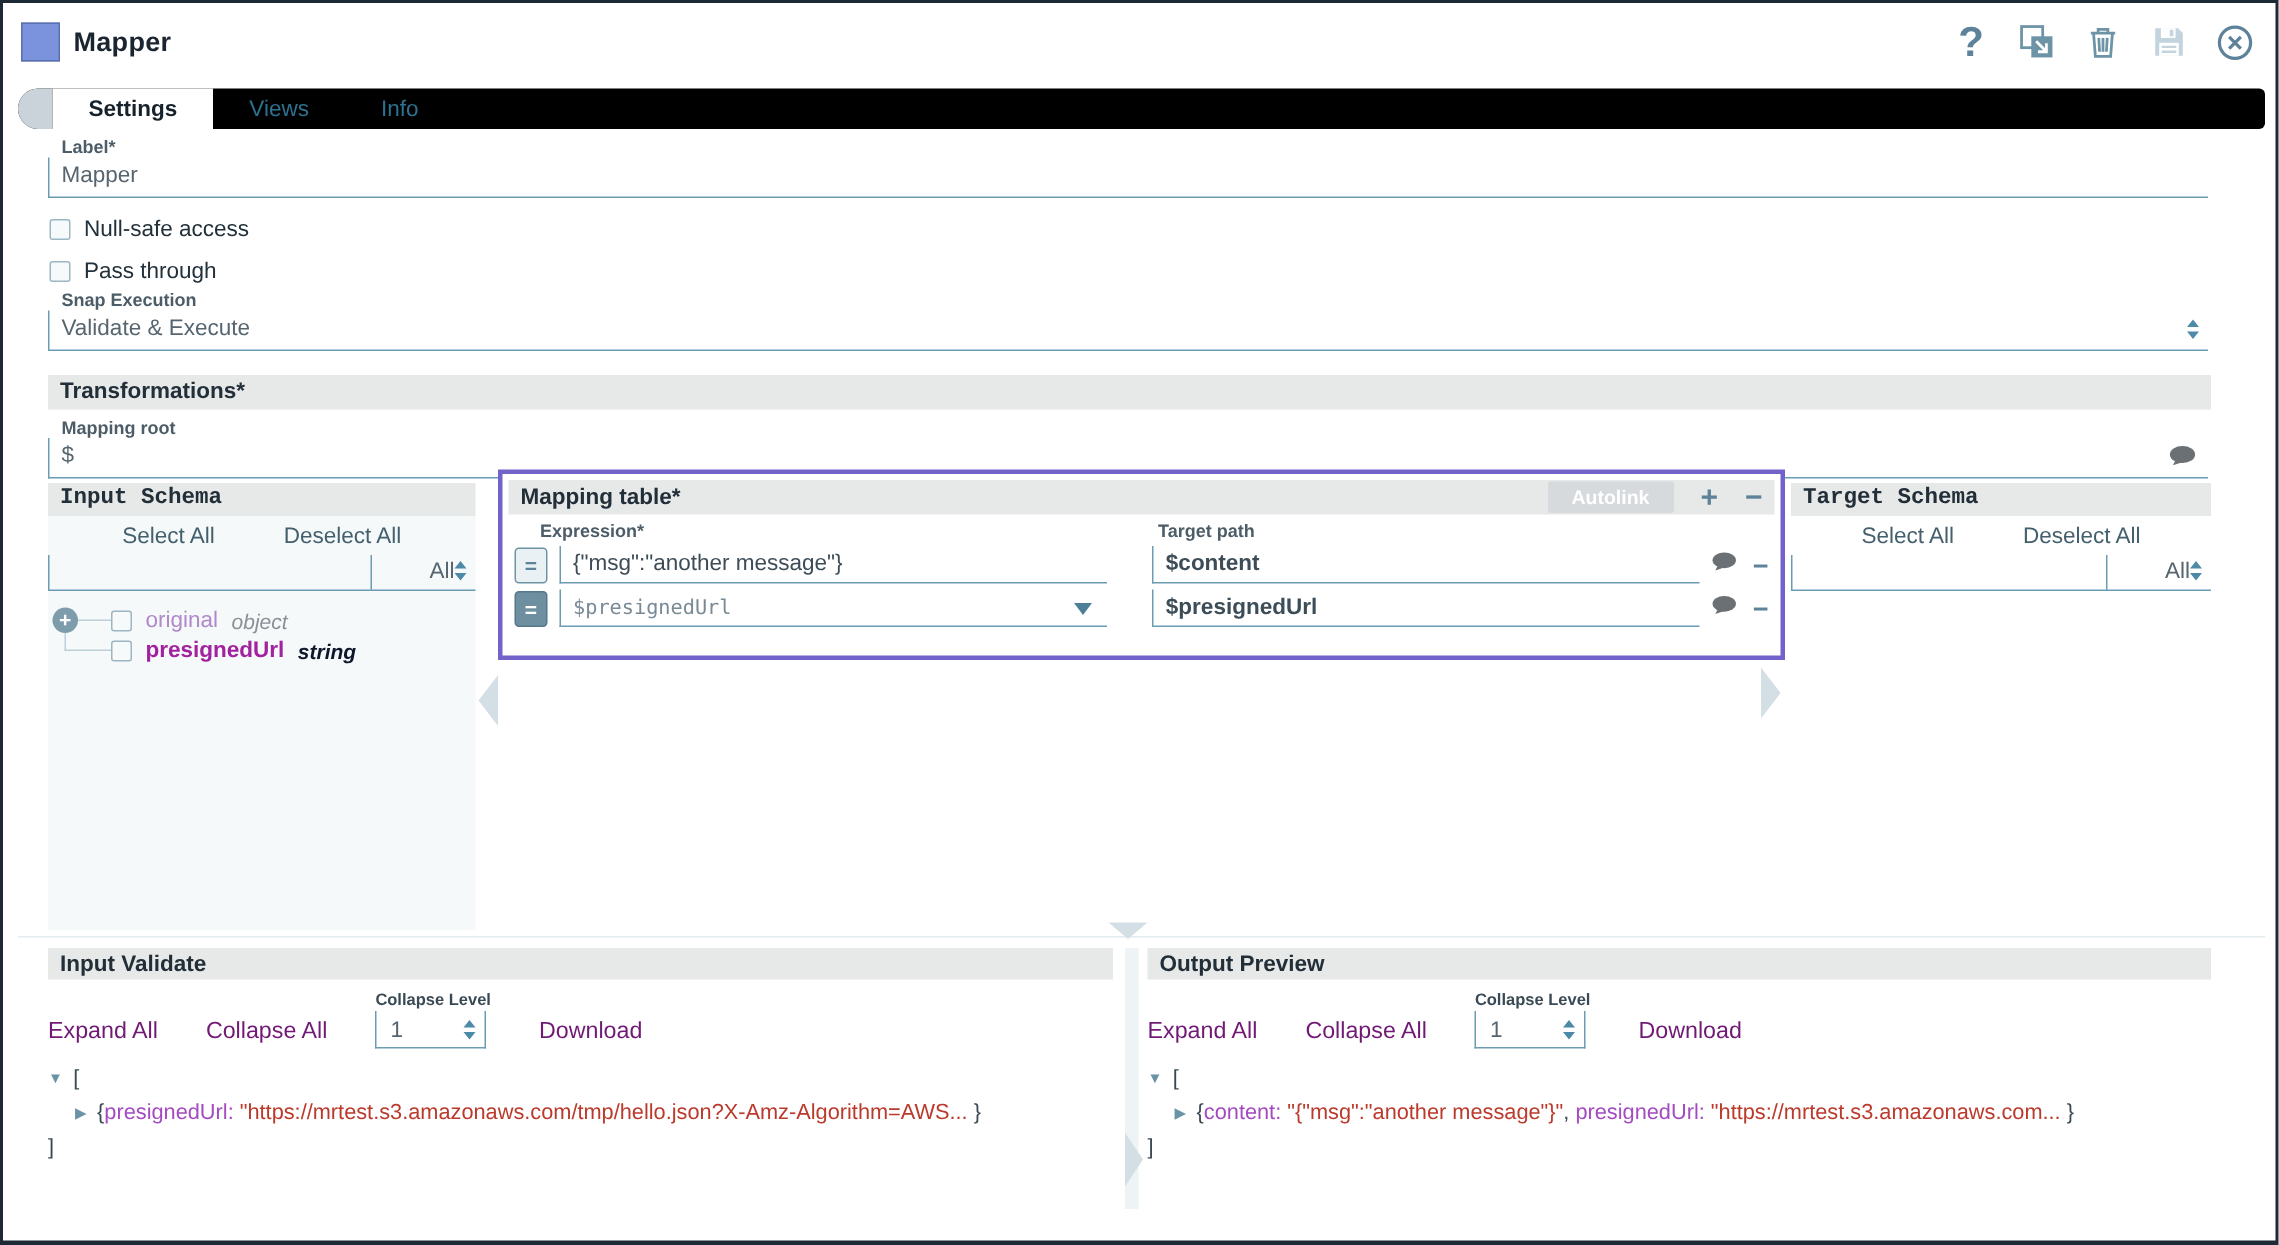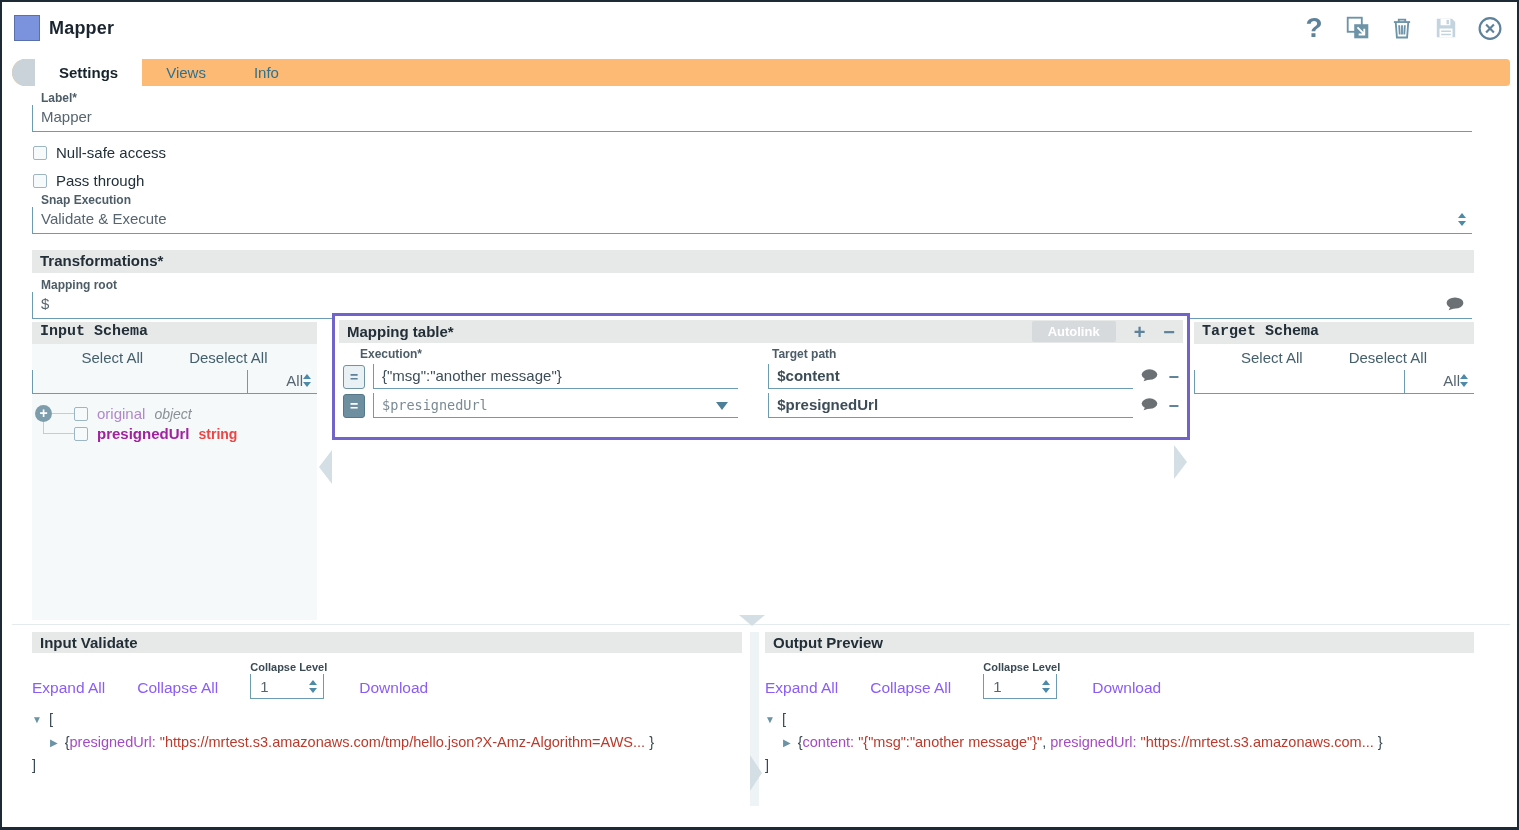--- a/index.html
+++ b/index.html
@@ -8,21 +8,21 @@
 
   
   .hdr { position:absolute; top:0; left:0; right:0; height:52px; display:flex; align-items:center; padding:0 14px 0 12px; }
   .snap-icon { width:26px; height:26px; background:#7b93dd; border:1px solid #5a6fae; }
   .hdr-title { font-size:18px; font-weight:bold; color:#1a2530; margin-left:9px; letter-spacing:.2px; }
   .toolbar { margin-left:auto; display:flex; align-items:center; gap:18px; }
   .tb-icon { width:26px; height:26px; display:flex; align-items:center; justify-content:center; cursor:pointer; }
   .help-glyph { font-size:28px; font-weight:bold; color:#5d8299; line-height:1; }
 
   
-  .tabbar { position:absolute; top:57px; left:10px; width:1498px; height:27px; background:#fdba74; border-radius:14px 4px 4px 14px; display:flex; align-items:stretch; }
+  .tabbar { position:absolute; top:57px; left:10px; width:1498px; height:27px; background:#000000; border-radius:14px 4px 4px 14px; display:flex; align-items:stretch; }
   .tab-cap { width:23px; background:#c9d3d9; border-radius:14px 0 0 14px; }
   .tab { display:flex; align-items:center; padding:0 24px; font-size:15px; color:#2d7291; cursor:pointer; }
   .tab.active { background:#fff; color:#16222c; font-weight:bold; }
 
   
   .fld-label { font-size:12px; font-weight:bold; color:#4d5d68; padding-left:9px; }
   .txt-input { border-left:1px solid #6b9cb2; border-bottom:1px solid #6b9cb2; font-size:15px; color:#56656f; padding:3px 8px 6px; background:transparent; position:relative; }
   .label-field { position:absolute; top:89px; left:30px; width:1440px; }
   .cb-row { position:absolute; left:31px; display:flex; align-items:center; gap:9px; }
   .checkbox { width:14px; height:14px; border:1px solid #9cb6c4; background:#f7fafb; border-radius:2px; cursor:pointer; }
@@ -55,21 +55,21 @@
   
   .tree { position:relative; margin-top:9px; height:50px; }
   .plus-circle { position:absolute; left:3px; top:2px; width:17px; height:17px; border-radius:50%; background:#7d9dac; color:#fff; font-size:14px; font-weight:bold; text-align:center; line-height:16px; cursor:pointer; }
   .t-h1 { position:absolute; left:20px; top:10px; width:22px; border-top:1px solid #bdd0da; }
   .t-v  { position:absolute; left:11px; top:19px; height:12px; border-left:1px solid #bdd0da; }
   .t-h2 { position:absolute; left:11px; top:30px; width:31px; border-top:1px solid #bdd0da; }
   .tree-row { position:absolute; left:42px; display:flex; align-items:center; gap:9px; }
   .nm-lilac { font-size:15px; color:#b088cb; }
   .ty-gray { font-size:14px; font-style:italic; color:#8a9096; }
   .nm-magenta { font-size:15px; font-weight:bold; color:#a2219f; }
-  .ty-magenta { font-size:14px; font-weight:bold; color:#ef4444; }
+  .ty-magenta { font-size:14px; font-weight:bold; font-style:italic; color:#0f172a; }
 
   
   .map-box { position:absolute; left:330px; top:311px; width:858px; height:127px; border:3px solid #7163ca; background:#fff; }
   .map-hdr { margin:4px 4px 0; height:23px; background:#e7e8e8; display:flex; align-items:center; padding:0 8px; }
   .map-title { font-size:15px; font-weight:bold; color:#222f38; }
   .map-hdr-right { margin-left:auto; display:flex; align-items:center; gap:18px; }
   .autolink-btn { background:#d6dadd; color:#fff; font-size:13px; font-weight:bold; padding:3px 16px; border-radius:2px; cursor:default; }
   .pm-btn { font-size:20px; font-weight:bold; color:#5d8299; line-height:1; cursor:pointer; }
   .col-labels { position:relative; height:15px; margin-top:4px; }
   .col-labels .c1 { position:absolute; left:16px; }
@@ -92,21 +92,21 @@
   .h-divider { position:absolute; left:10px; top:622px; width:1498px; height:1px; background:#e4ebef; }
   .handle.down { left:737px; top:613px; border-left:13px solid transparent; border-right:13px solid transparent; border-top:11px solid #d4dfe5; }
   .v-divider { position:absolute; left:748px; top:630px; width:9px; height:174px; background:#eef3f6; }
   .handle.vright { left:748px; top:753px; border-top:18px solid transparent; border-bottom:18px solid transparent; border-left:12px solid #d4dfe5; }
 
   
   .preview { position:absolute; top:630px; }
   .preview.in  { left:30px;  width:710px; }
   .preview.out { left:763px; width:709px; }
   .pv-controls { display:flex; align-items:flex-end; gap:32px; margin-top:6px; height:40px; position:relative; }
-  .pv-lnk { font-size:15.5px; color:#8b5cf6; cursor:pointer; padding-bottom:2px;text-align:center; }
+  .pv-lnk { font-size:15.5px; color:#701a75; cursor:pointer; padding-bottom:2px;text-align:center; }
   .clvl { display:flex; flex-direction:column; }
   .clvl-label { font-size:11px; font-weight:bold; color:#3a4a54; margin-bottom:1px; }
   .clvl-input { width:74px; height:25px; border:1px solid #6b9cb2; border-top:none; display:flex; align-items:center; justify-content:space-between; padding:0 6px 0 9px; font-size:15px; color:#56656f; }
   .json { margin-top:9px; font-size:14.5px; color:#3a4a54; line-height:23px; }
   .json .tri { font-size:10px; color:#6b93a6; margin-right:7px; cursor:pointer; vertical-align:1px; }
   .json .indent { padding-left:18px; }
   .j-key { color:#a44bc2; }
   .j-val { color:#bb3a2c; }
 </style>
 </head>
@@ -243,21 +243,21 @@
   <div class="map-box">
     <div class="map-hdr">
       <span class="map-title">Mapping table*</span>
       <div class="map-hdr-right">
         <span class="autolink-btn">Autolink</span>
         <span class="pm-btn">+</span>
         <span class="pm-btn">−</span>
       </div>
     </div>
     <div class="col-labels">
-      <span class="fld-label c1">Execution*</span>
+      <span class="fld-label c1">Expression*</span>
       <span class="fld-label c2">Target path</span>
     </div>
     <div class="map-row">
       <div class="eq-btn">=</div>
       <div class="map-input expr-col">{"msg":"another message"}</div>
       <div class="map-input tgt-col">$content</div>
       <div class="row-tools">
         <span><svg width="17" height="13" viewBox="0 0 18 14">
               <ellipse cx="9" cy="6" rx="8.4" ry="5.6" fill="#6b7075"></ellipse>
               <path d="M4.5 9.5 L2.6 13.2 L9.5 11 Z" fill="#6b7075"></path>

